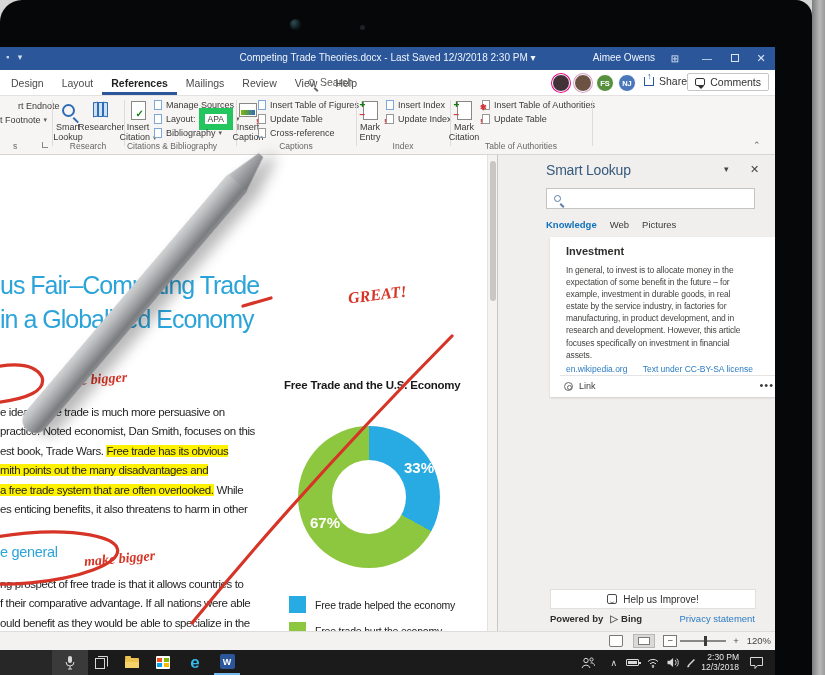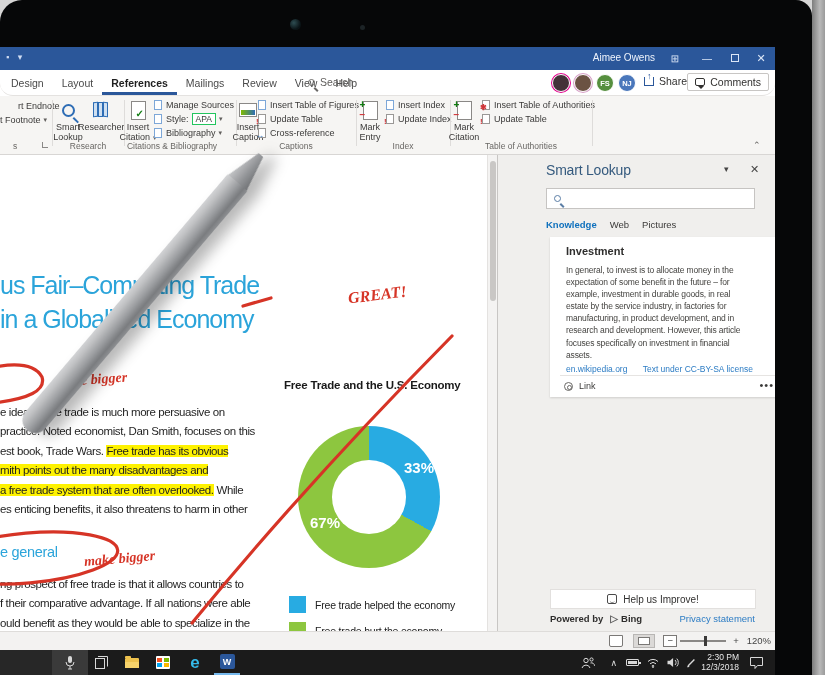--- a/index.html
+++ b/index.html
@@ -19,21 +19,21 @@
   
   .titlebar{position:absolute;left:0;top:0;width:775px;height:23px;background:#2b579a;color:#e9effa;
             font-size:10px;}
   .titlebar .qat{position:absolute;left:6px;top:5px;color:#cfdcf2;font-size:9px;letter-spacing:3px;}
   .titlebar .doc-title{position:absolute;left:0;right:0;top:5px;text-align:center;color:#eef3fc;}
   .titlebar .user{position:absolute;right:120px;top:5px;color:#eef3fc;}
   .tb-ic{position:absolute;top:4px;width:16px;height:15px;text-align:center;line-height:15px;color:#dbe6f7;font-size:10px;}
   .rdo{right:92px;} .wmin{right:60px;} .wres{right:32px;} .wclo{right:6px;font-size:11px;}
   .wres i{display:inline-block;width:8px;height:8px;border:1px solid #dbe6f7;margin-top:3px;}
   
-  .tabrow{position:absolute;left:0;top:23px;width:775px;height:26px;background:#fff;border-bottom:1px solid #e4e2e0;border-radius:13px;}
+  .tabrow{position:absolute;left:0;top:23px;width:775px;height:26px;background:#fff;border-bottom:1px solid #e4e2e0;}
   .tablist{position:absolute;left:2px;top:0;height:26px;display:flex;align-items:center;}
   .rtab{padding:0 9px;font-size:10.5px;color:#4a4a4a;line-height:24px;cursor:default;}
   .rtab.active{color:#1f1f1f;font-weight:bold;box-shadow:inset 0 -3px 0 #2b579a;}
   .searchbox{position:absolute;left:308px;top:6px;display:flex;align-items:center;color:#5f5d5b;font-size:10.5px;}
   .mag{display:inline-block;width:7px;height:7px;border:1.5px solid #6a6866;border-radius:50%;position:relative;margin-right:5px;}
   .mag::after{content:"";position:absolute;left:6px;top:7px;width:5px;height:1.5px;background:#6a6866;transform:rotate(45deg);transform-origin:0 0;}
   .people{position:absolute;left:552px;top:4px;display:flex;}
   .av{width:18px;height:18px;border-radius:50%;margin-right:4px;color:#fff;font-size:7.5px;font-weight:bold;
       display:flex;align-items:center;justify-content:center;border:1.5px solid #fff;box-shadow:0 0 0 1px #d8d6d4;}
   .share{position:absolute;right:88px;top:5px;font-size:10.5px;color:#323130;display:flex;align-items:center;}
@@ -48,21 +48,21 @@
   .rsep{position:absolute;top:4px;width:1px;height:46px;background:#dedcda;}
   .grp-label{position:absolute;top:45px;font-size:8.5px;color:#696764;text-align:center;}
   .bigbtn{position:absolute;top:2px;width:44px;text-align:center;color:#3b3a39;}
   .bigbtn .bb-ic{height:24px;display:flex;align-items:center;justify-content:center;}
   .bigbtn .bb-l{font-size:9px;line-height:10px;}
   .rowbtn{position:absolute;height:12px;display:flex;align-items:center;font-size:9px;color:#3b3a39;white-space:nowrap;}
   .mini-doc{display:inline-block;width:8px;height:10px;background:#fff;border:1px solid #9a9896;margin-right:4px;position:relative;flex:none;}
   .mini-doc.blue{border-color:#7da7d8;}
   .acc{position:absolute;left:-3px;bottom:-3px;font-size:8px;font-weight:bold;font-style:normal;}
   .caret{font-size:7px;color:#605e5c;margin-left:3px;}
-  .apabox{display:inline-block;border:1px solid #22c55e;background:#fff;font-size:8.5px;padding:0 3px;margin-left:3px;line-height:10px;}
+  .apabox{display:inline-block;border:6px solid #22c55e;background:#fff;font-size:8.5px;padding:0 3px;margin-left:3px;line-height:10px;}
   .dlg{position:absolute;width:6px;height:6px;border-left:1px solid #8a8886;border-bottom:1px solid #8a8886;}
   .chev-up{position:absolute;left:753px;top:44px;color:#605e5c;font-size:9px;}
   
   .ic-maglass{width:13px;height:13px;border:2px solid #2e6db5;border-radius:50%;position:relative;}
   .ic-maglass::after{content:"";position:absolute;left:10px;top:11px;width:7px;height:2px;background:#2e6db5;transform:rotate(45deg);transform-origin:0 0;}
   .ic-books{position:relative;width:18px;height:16px;}
   .ic-books i{position:absolute;width:5px;height:15px;background:#cfe0f1;border:1px solid #2e6db5;}
   .ic-doc{width:15px;height:19px;background:#fff;border:1px solid #8a8886;position:relative;}
   .ic-doc .mark{position:absolute;font-size:10px;font-weight:bold;line-height:10px;}
   .ic-img{width:18px;height:14px;background:#fff;border:1px solid #8a8886;position:relative;overflow:hidden;}
@@ -156,20 +156,22 @@
   <div class="bezel">
     <span class="cam"></span>
     <span class="cam2"></span>
   </div>
   <div class="edge-strip"></div>
 
   <div class="screen">
 
     <div class="titlebar">
       <span class="qat">▪ ▾</span>
+      <span class="doc-title">
+        <span>Competing Trade Theories.docx  -  Last Saved 12/3/2018  2:30 PM</span> <span>▾</span></span>
       <span class="user">Aimee Owens</span>
       <span class="tb-ic rdo">⊞</span>
       <span class="tb-ic wmin">—</span>
       <span class="tb-ic wres"><i></i></span>
       <span class="tb-ic wclo">✕</span>
     </div>
 
     <div class="tabrow">
       <div class="tablist">
           <span class="rtab">Design</span>
@@ -242,21 +244,21 @@
             </span>
           </div>
         <div class="bb-l"><span>Insert</span><br><span>Citation</span><span class="caret">▾</span></div>
       </div>
       <div class="rowbtn" style="left:154px;top:3px;">
         <span class="mini-doc blue"></span>
           <span>Manage Sources</span>
         </div>
       <div class="rowbtn" style="left:154px;top:17px;">
         <span class="mini-doc blue"></span>
-          <span>Style:</span>
+          <span>Layout:</span>
         <span class="apabox"><span>APA</span></span>
           <span class="caret">▾</span>
         </div>
       <div class="rowbtn" style="left:154px;top:31px;">
         <span class="mini-doc blue"></span>
           <span>Bibliography</span>
           <span class="caret">▾</span>
         </div>
       <div class="grp-label" style="left:116px;width:112px;text-align:center;">Citations &amp; Bibliography</div>
       <div class="rsep" style="left:236px;"></div>

